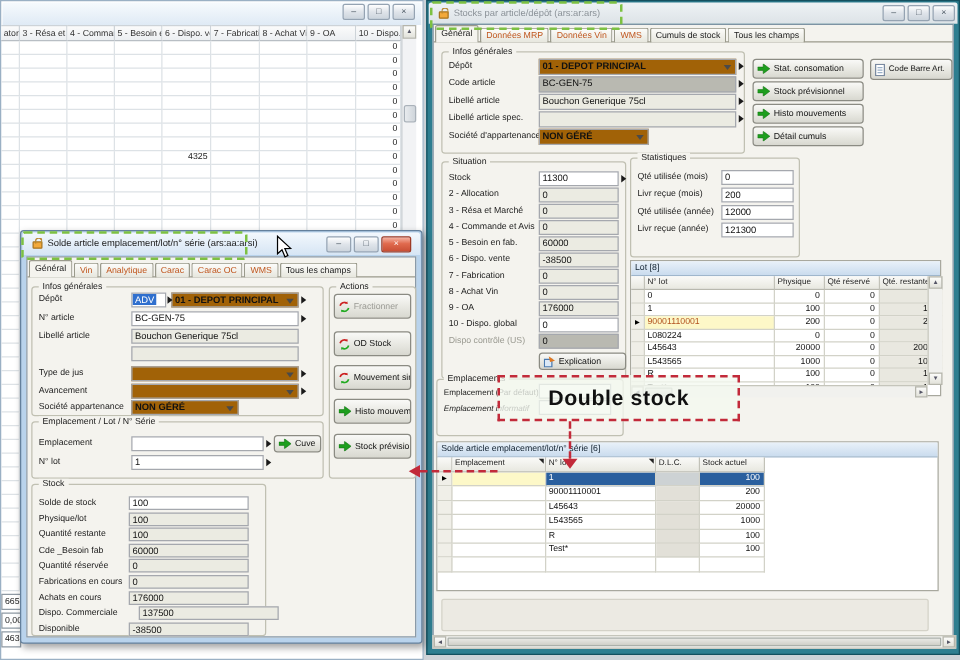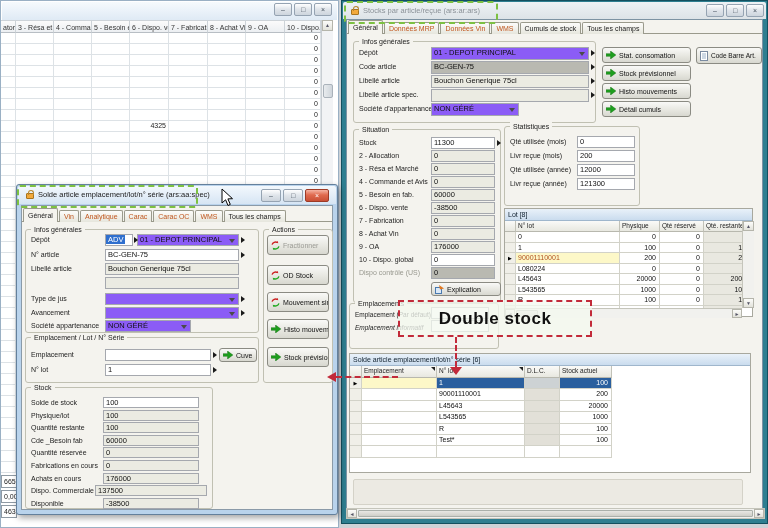--- a/index.html
+++ b/index.html
@@ -25,21 +25,21 @@
 
   
   .grp { position:absolute; border:1px solid #c0c0b2; border-radius:3px; }
   .grp-label { position:absolute; top:-5px; left:5px; background:#f4f3ee; font-size:7px; line-height:9px; padding:0 3px; color:#1a1a1a; white-space:nowrap; }
   .flabel { position:absolute; font-size:7px; line-height:8px; color:#1c1c1c; white-space:nowrap; z-index:5; }
   .flabel.dim { color:#98988f; }
   .flabel.ital { font-style:italic; }
   .fld { position:absolute; border:1px solid #a5a8ae; background:#ebebe2; font-size:7.5px; line-height:10px; padding:0 2px; color:#111; white-space:nowrap; overflow:hidden; z-index:5; }
   .fld.edit { background:#fff; }
   .fld.dark { background:#b9b9b1; }
-  .fld.sel { background:#8b5cf6; padding-right:12px; }
+  .fld.sel { background:#a16207; padding-right:12px;font-weight:bold; }
   .fld.sel::after { content:''; position:absolute; right:3px; top:4px; border-left:3px solid transparent; border-right:3px solid transparent; border-top:4px solid #4a4a4a; }
   .advsel { background:#2f6fce; color:#fff; padding:0 2px; }
   .mkr { position:absolute; width:0; height:0; border-left:4px solid #1a1a1a; border-top:3px solid transparent; border-bottom:3px solid transparent; z-index:5; }
   .btn { position:absolute; display:flex; align-items:center; gap:3px; padding:0 3px; background:linear-gradient(#f9f9f7,#e9e9e3 50%,#d8d8d0); border:1px solid #8b8b83; border-radius:3px; font-size:7px; color:#111; white-space:nowrap; overflow:hidden; z-index:5; }
   .btn.disabled { color:#9a9a94; }
   .btn .ic { flex:0 0 auto; display:flex; }
 
   
   #bgw { left:0; top:0; width:339px; height:528px; background:#fff; border:1px solid #9ab0c4; z-index:1; }
   #bgw .titlebar { background:linear-gradient(#f6fafd,#dfeaf5); }
@@ -573,21 +573,21 @@
     <div id="bg-thumb"></div>
   </div>
   <div class="blbox" style="top:474px;">665</div>
   <div class="blbox" style="top:489px;">0,00</div>
   <div class="blbox" style="top:504px;">463</div>
 </div>
 
 <div id="rw" class="abs">
   <div class="titlebar">
     <span class="lock"></span>
-    <span class="title-text">Stocks par article/reçue (ars:ar:ars)</span>
+    <span class="title-text">Stocks par article/dépôt (ars:ar:ars)</span>
   </div>
   <div class="winbtns">
     <div class="wb">–</div>
     <div class="wb">□</div>
     <div class="wb">×</div>
   </div>
   <div id="rw-content"></div>
   <div class="tabline"></div>
   <div class="tabbar" id="rw-tabs">
       <div class="tab sel">Général</div>
@@ -859,21 +859,21 @@
           <path d="M0 3h5V0l6 4.5L5 9V6H0z" fill="#1e9e1e" stroke="#0d6e0d" stroke-width="0.5"></path>
         </svg>
       </span>
       <span>Détail cumuls</span>
     </div>
   </div>
 
 <div id="lw" class="abs">
   <div class="titlebar">
     <span class="lock"></span>
-    <span class="title-text">Solde article emplacement/lot/n° série (ars:aa:spec)</span>
+    <span class="title-text">Solde article emplacement/lot/n° série (ars:aa:arsi)</span>
   </div>
   <div class="winbtns">
     <div class="wb" style="width:20px;">–</div>
     <div class="wb" style="width:20px;">□</div>
     <div class="wb red">×</div>
   </div>
   <div id="lw-content"></div>
   <div class="tabline"></div>
   <div class="tabbar" id="lw-tabs">
       <div class="tab sel">Général</div>
@@ -945,21 +945,21 @@
     <div class="fld " style="left: 86px; top: 237.2px; width: 96px; height: 11px;">100</div>
     <div class="flabel" style="left: 14px; top: 251.8px;">Cde _Besoin fab</div>
     <div class="fld " style="left: 86px; top: 249.8px; width: 96px; height: 11px;">60000</div>
     <div class="flabel" style="left: 14px; top: 264.4px;">Quantité réservée</div>
     <div class="fld " style="left: 86px; top: 262.4px; width: 96px; height: 11px;">0</div>
     <div class="flabel" style="left: 14px; top: 277px;">Fabrications en cours</div>
     <div class="fld " style="left: 86px; top: 275px; width: 96px; height: 11px;">0</div>
     <div class="flabel" style="left: 14px; top: 289.6px;">Achats en cours</div>
     <div class="fld " style="left: 86px; top: 287.6px; width: 96px; height: 11px;">176000</div>
     <div class="flabel" style="left: 14px; top: 302.2px;">Dispo. Commerciale</div>
-    <div class="fld " style="left: 78px; top: 300.2px; width: 112px; height: 11px;">137500</div>
+    <div class="fld " style="left: 94px; top: 300.2px; width: 112px; height: 11px;">137500</div>
     <div class="flabel" style="left: 14px; top: 314.8px;">Disponible</div>
     <div class="fld " style="left: 86px; top: 312.8px; width: 96px; height: 11px;">-38500</div>
     <div class="btn disabled" style="left: 250px; top: 50px; width: 62px; height: 20px;">
       <span class="ic">
         <svg width="9" height="9" viewBox="0 0 10 10">
           <path d="M1.2 4A4 4 0 0 1 7 1.6" fill="none" stroke="#cc2222" stroke-width="1.5"></path>
           <path d="M8.8 6A4 4 0 0 1 3 8.4" fill="none" stroke="#22aa22" stroke-width="1.5"></path>
           <path d="M7.6 0l.4 2.4-2.4-.4z" fill="#cc2222"></path>
           <path d="M2.4 10l-.4-2.4 2.4.4z" fill="#22aa22"></path>
         </svg>

